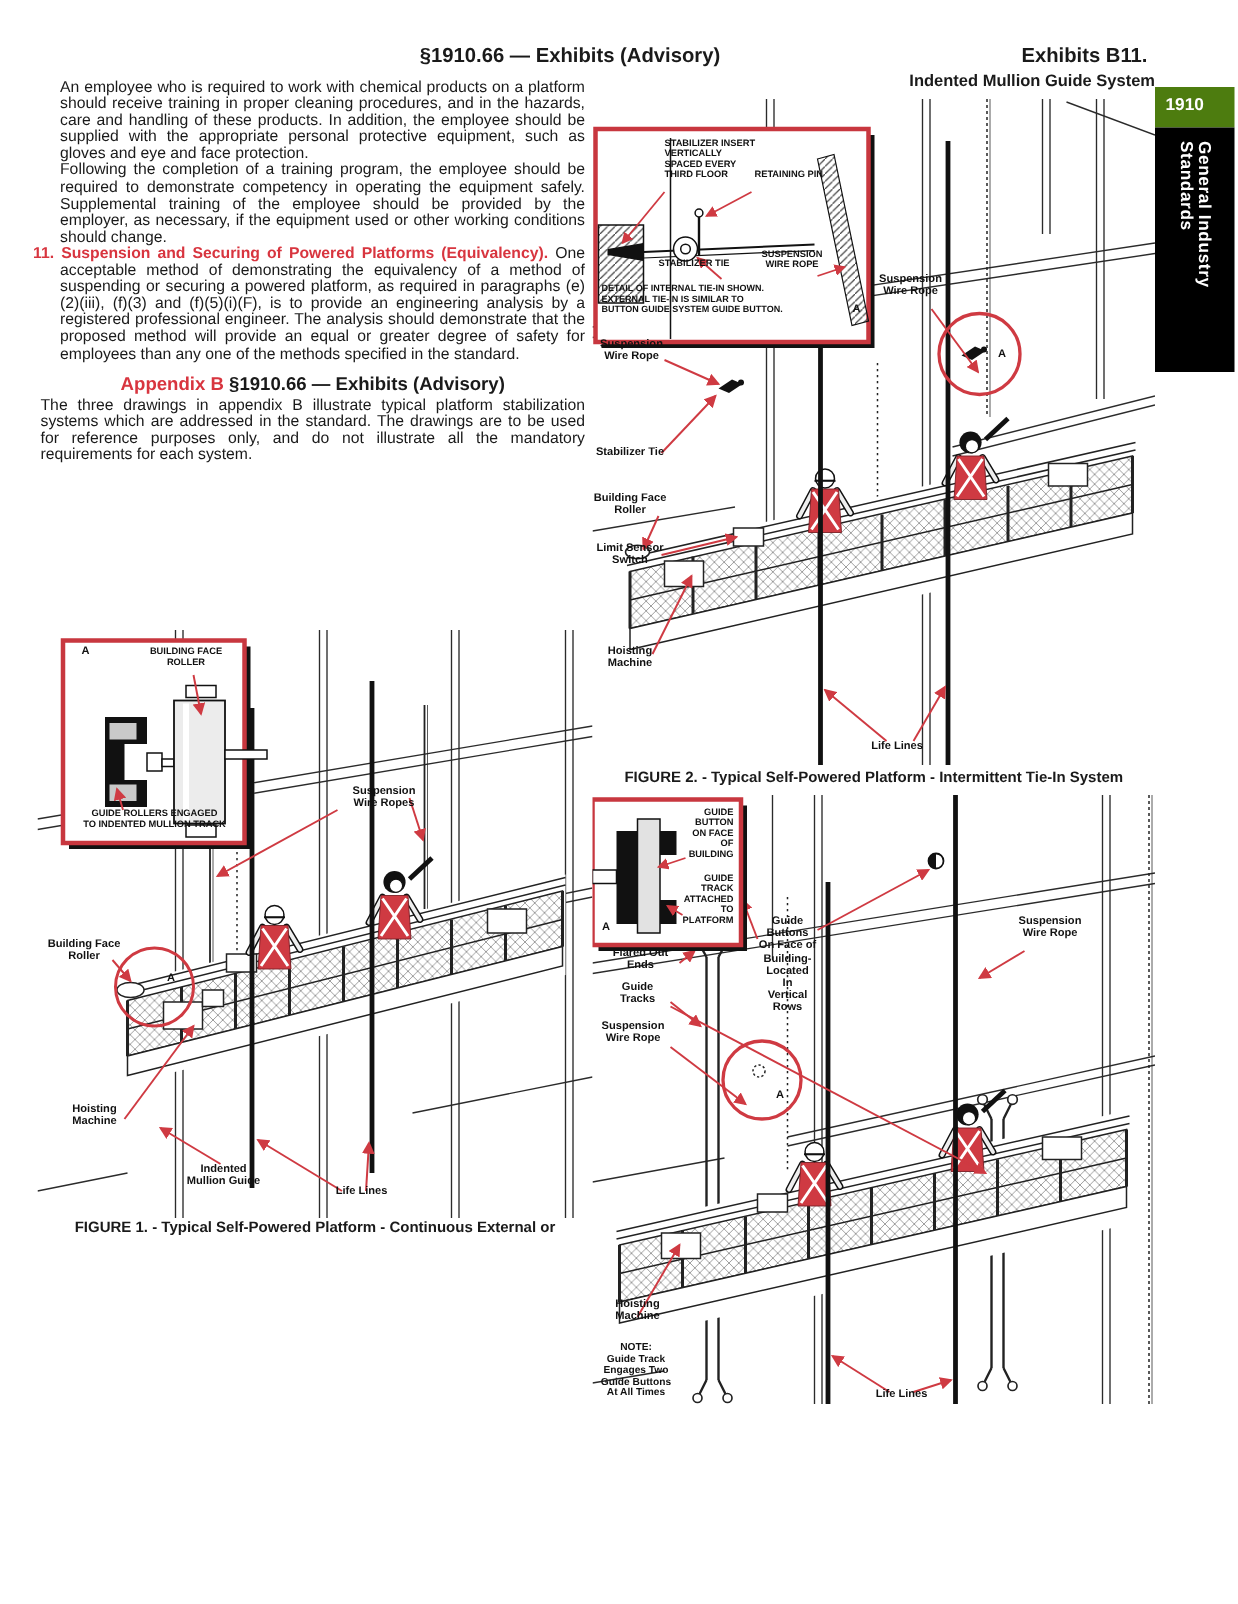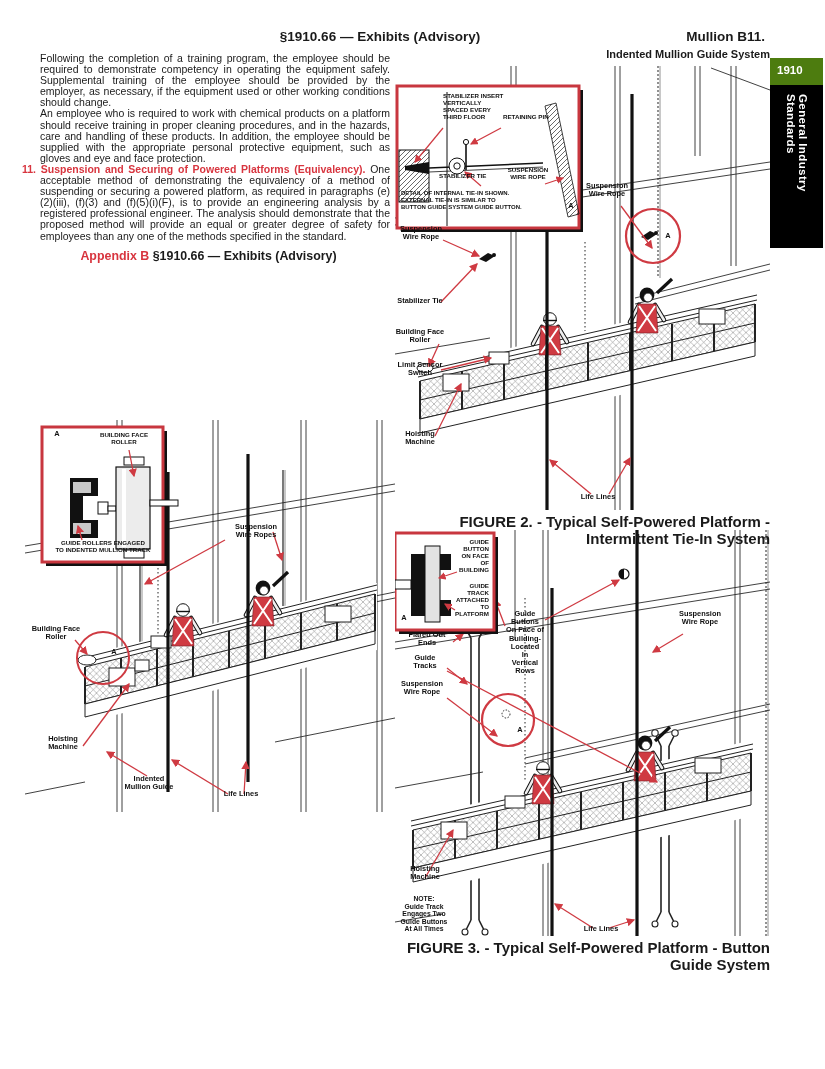--- a/index.html
+++ b/index.html
@@ -19,42 +19,43 @@
   .red{color:#d8353f;font-weight:bold}
   .apx-h{margin:9px 0 3px 5px;font-size:12.4px;font-weight:bold;text-align:center;text-indent:0}
   .apx-b{margin-left:5px;text-align:justify}
   .figwrap{position:absolute}
   .figwrap svg{position:absolute;left:0;top:0}
   .lbl{position:absolute;font-weight:bold;font-size:7.4px;line-height:8.2px;color:#111;
        white-space:pre-line;text-align:center;z-index:3}
   .lbl.la{text-align:left}.lbl.ra{text-align:right}
   .ins{font-size:6.2px;line-height:7px}
   .tiny{font-size:6px;line-height:6.8px}
-  .cap{position:absolute;font-weight:bold;font-size:15px;text-align:right;z-index:3}
+  .cap{position:absolute;font-weight:bold;font-size:10px;text-align:center;z-index:3}
   .figtitle{position:absolute;left:395px;top:48px;width:375px;text-align:right;font-weight:bold;font-size:11px}
   .pageno{position:absolute;left:700px;top:1017px;width:30px;font-weight:bold;font-size:12.5px;text-align:left}
 </style>
 </head>
 <body>
 
 <div class="page">
 
   <div class="hdr-c">§1910.66 — Exhibits (Advisory)</div>
-  <div class="hdr-r">Mullion B11.</div>
+  <div class="hdr-r">Exhibits B11.</div>
 
   <div class="tab-red">1910</div>
   <div class="tab-black">
     <span>General Industry Standards</span>
   </div>
 
   <div class="leftcol">
+    <p class="para">An employee who is required to work with chemical products on a platform should receive training in proper cleaning procedures, and in the hazards, care and handling of these products. In addition, the employee should be supplied with the appropriate personal protective equipment, such as gloves and eye and face protection.</p>
     <p class="para">Following the completion of a training program, the employee should be required to demonstrate competency in operating the equipment safely. Supplemental training of the employee should be provided by the employer, as necessary, if the equipment used or other working conditions should change.</p>
-    <p class="para">An employee who is required to work with chemical products on a platform should receive training in proper cleaning procedures, and in the hazards, care and handling of these products. In addition, the employee should be supplied with the appropriate personal protective equipment, such as gloves and eye and face protection.</p>
     <div class="item11"><span class="red">11.</span> <span class="red">Suspension and Securing of Powered Platforms (Equivalency).</span> <span>One acceptable method of demonstrating the equivalency of a method of suspending or securing a powered platform, as required in paragraphs (e)(2)(iii), (f)(3) and (f)(5)(i)(F), is to provide an engineering analysis by a registered professional engineer. The analysis should demonstrate that the proposed method will provide an equal or greater degree of safety for employees than any one of the methods specified in the standard.</span></div>
     <h2 class="apx-h"><span class="red">Appendix B</span> <span>§1910.66 — Exhibits (Advisory)</span></h2>
+    <p class="apx-b">The three drawings in appendix B illustrate typical platform stabilization systems which are addressed in the standard. The drawings are to be used for reference purposes only, and do not illustrate all the mandatory requirements for each system.</p>
   </div>
 
   <div class="figwrap" style="left:25px;top:420px;width:370px;height:392px">
     <svg width="370" height="392" viewBox="0 0 370 392">
       <defs>
         <pattern id="xh" width="6.5" height="6.5" patternUnits="userSpaceOnUse">
           <path d="M0 0L6.5 6.5M6.5 0L0 6.5" stroke="#8a8a8a" stroke-width="0.55"></path>
         </pattern>
         <pattern id="dh" width="5" height="5" patternUnits="userSpaceOnUse">
           <path d="M0 5L5 0" stroke="#444" stroke-width="0.8"></path>
@@ -179,20 +180,21 @@
 Wire Ropes</div>
     <div class="lbl" style="left:82px;top:228px;width:14px">A</div>
     <div class="lbl" style="left:2px;top:205px;width:58px">Building Face
 Roller</div>
     <div class="lbl" style="left:12px;top:315px;width:52px">Hoisting
 Machine</div>
     <div class="lbl" style="left:96px;top:355px;width:56px">Indented
 Mullion Guide</div>
     <div class="lbl" style="left:190px;top:370px;width:52px">Life Lines</div>
   </div>
+  <div class="cap" style="left:25px;top:813px;width:370px">FIGURE 1. - Typical Self-Powered Platform - Continuous External or</div>
 
   <div class="figtitle">Indented Mullion Guide System</div>
   <div class="figwrap" style="left:395px;top:66px;width:375px;height:444px">
     <svg width="375" height="444" viewBox="0 0 375 444">
 
       <g stroke="#2b2b2b" stroke-width="0.9" fill="none">
         <path d="M0 152 L375 96"></path>
           <path d="M0 159 L375 103"></path>
         <path d="M240 232 L375 198"></path>
           <path d="M240 238 L375 204"></path>
@@ -444,16 +446,15 @@
     <div class="lbl" style="left:118px;top:196px;width:14px">A</div>
     <div class="lbl" style="left:8px;top:335px;width:44px">Hoisting
 Machine</div>
     <div class="lbl" style="left:2px;top:365px;width:54px;font-size:6.8px;line-height:7.6px">NOTE:
 Guide Track
 Engages Two
 Guide Buttons
 At All Times</div>
     <div class="lbl" style="left:186px;top:395px;width:40px">Life Lines</div>
   </div>
-  <div class="cap" style="left:395px;top:939px;width:375px">FIGURE 3. - Typical Self-Powered Platform - Button Guide System</div>
 
   <div class="pageno">21</div>
 </div>
 
 </body></html>

